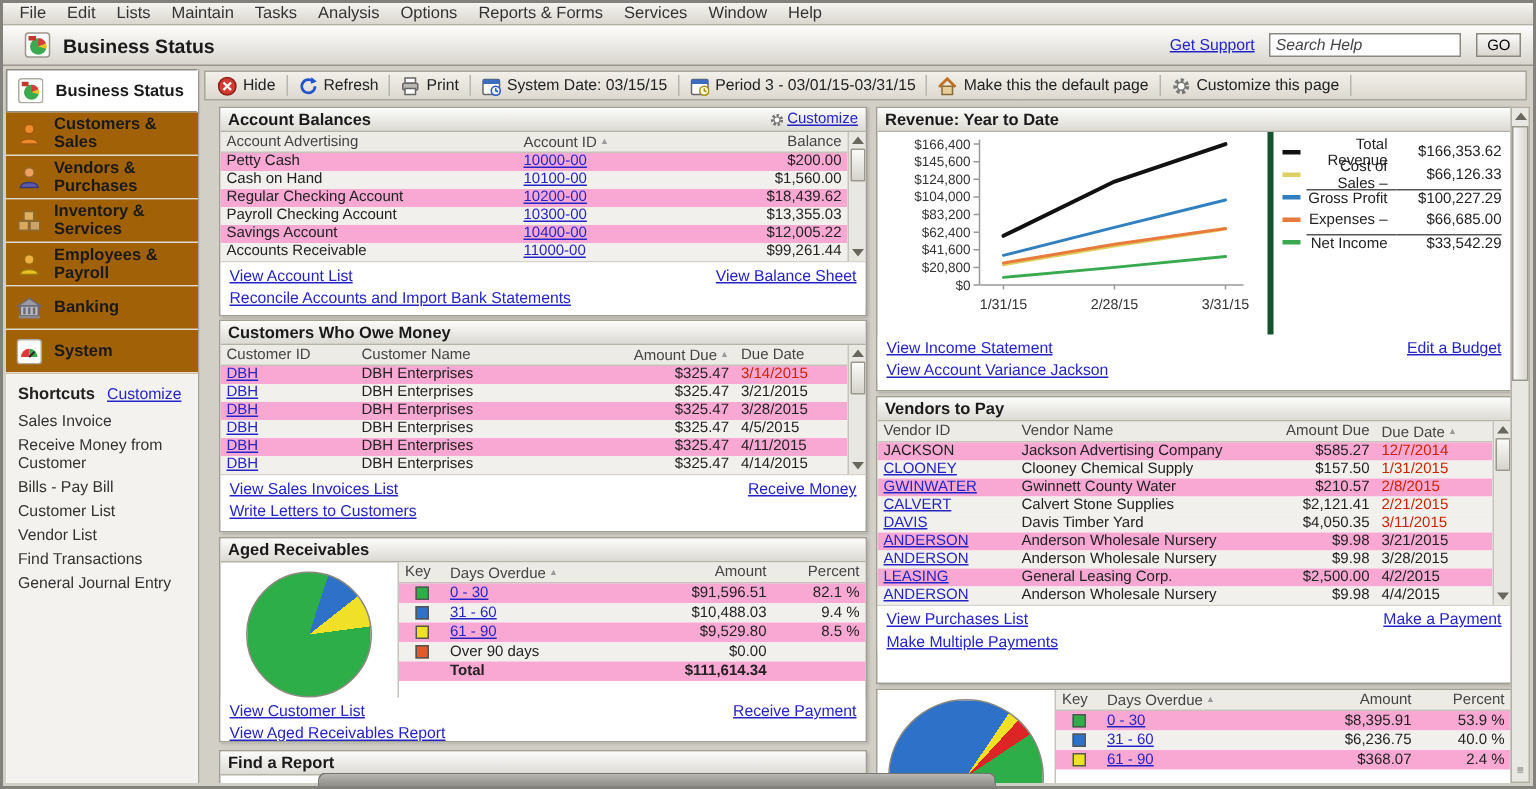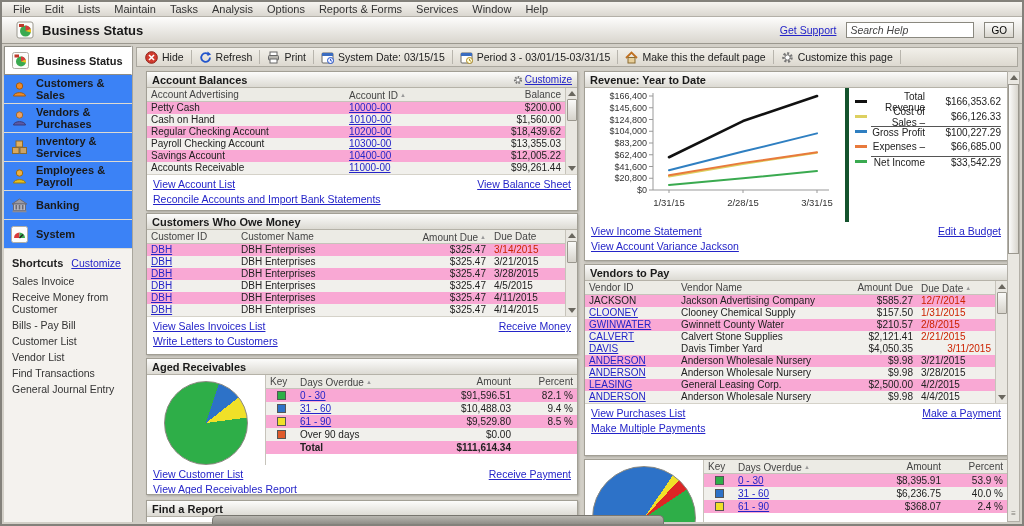--- a/index.html
+++ b/index.html
@@ -16,21 +16,21 @@
   .title-icon { width:18px; height:18px; margin:0 8px 0 6px; }
   .page-title { font-size:13px; font-weight:bold; color:#1a1a1a; }
   .titlebar-right { margin-left:auto; display:flex; align-items:center; gap:10px; }
   .link { color:#2424c8; text-decoration:underline; cursor:pointer; }
   .search-input { width:128px; height:16px; border:1px solid #8a887f; font-size:10.5px; padding:0 3px; font-style:italic; color:#333; background:#fff; }
   .search-input::placeholder { font-style:italic; color:#444; }
   .go-btn { height:16px; padding:0 6px; font-size:10px; border:1px solid #8a887f; background:linear-gradient(#fbfbfa,#d9d6ce); cursor:pointer; }
 
   
   .sidebar { position:absolute; left:2px; top:44px; width:129px; bottom:2px; background:#f4f2ee; border-right:1px solid #a9a69d; }
-  .nav-item { display:flex; align-items:center; gap:8px; height:29px; padding:0 7px; background:#3b82f6; border-bottom:1px solid #dddad2; cursor:pointer; }
+  .nav-item { display:flex; align-items:center; gap:8px; height:29px; padding:0 7px; background:#a16207; border-bottom:1px solid #dddad2; cursor:pointer; }
   .nav-item .nlabel { font-weight:bold; font-size:11px; color:#1a1a1a; }
   .nav-item.active { background:#ffffff; border:1px solid #8f8d85; border-right:1px solid #fff; box-shadow:0 1px 2px rgba(0,0,0,.2); }
   .nav-icon { width:17px; height:17px; flex:0 0 17px; }
   .shortcuts-head { display:flex; gap:8px; align-items:center; padding:8px 8px 4px 8px; }
   .shortcuts-title { font-weight:bold; font-size:11px; }
   .shortcut { padding:2px 8px; font-size:10.5px; color:#333; cursor:pointer; }
 
   
   .content { position:absolute; left:132px; top:44px; right:2px; bottom:2px; background:#d2cfc7; overflow:hidden; }
   .toolbar { height:20px; margin:1px 2px 0 2px; background:linear-gradient(#f2f0ea,#ddd9d0); border:1px solid #aaa79e; display:flex; align-items:center; padding:0 3px; }
@@ -594,21 +594,21 @@
               <div class="trow alt">
                 <span class="cell link" style="flex: 0 0 92px;">CALVERT</span>
                 <span class="cell " style="flex: 1 1 0%;">Calvert Stone Supplies</span>
                 <span class="cell amount" style="flex: 0 0 92px;">$2,121.41</span>
                 <span class="cell red" style="flex: 0 0 78px;">2/21/2015</span>
               </div>
               <div class="trow alt">
                 <span class="cell link" style="flex: 0 0 92px;">DAVIS</span>
                 <span class="cell " style="flex: 1 1 0%;">Davis Timber Yard</span>
                 <span class="cell amount" style="flex: 0 0 92px;">$4,050.35</span>
-                <span class="cell red" style="flex: 0 0 78px; text-align: right;">3/11/2015</span>
+                <span class="cell red" style="flex: 0 0 78px;">3/11/2015</span>
               </div>
               <div class="trow">
                 <span class="cell link" style="flex: 0 0 92px;">ANDERSON</span>
                 <span class="cell " style="flex: 1 1 0%;">Anderson Wholesale Nursery</span>
                 <span class="cell amount" style="flex: 0 0 92px;">$9.98</span>
                 <span class="cell " style="flex: 0 0 78px;">3/21/2015</span>
               </div>
               <div class="trow alt">
                 <span class="cell link" style="flex: 0 0 92px;">ANDERSON</span>
                 <span class="cell " style="flex: 1 1 0%;">Anderson Wholesale Nursery</span>

